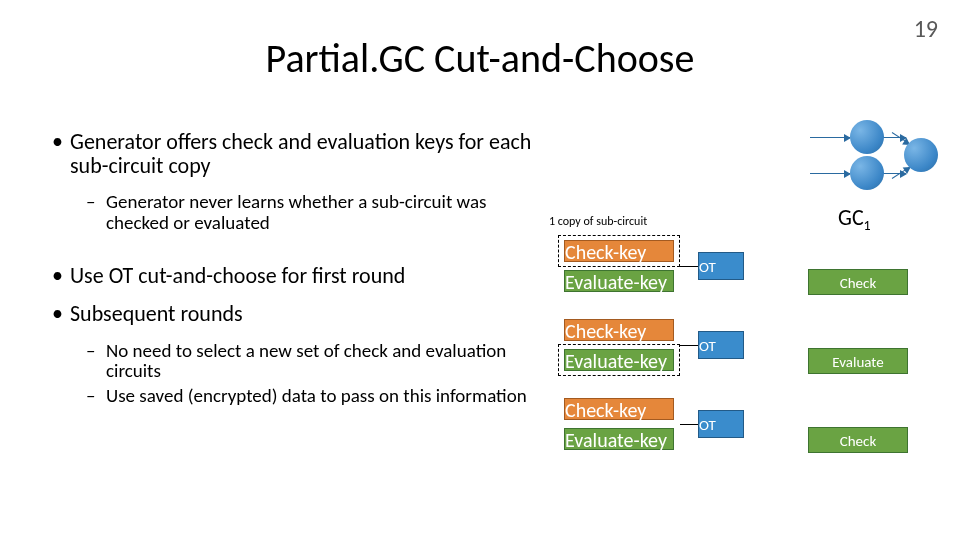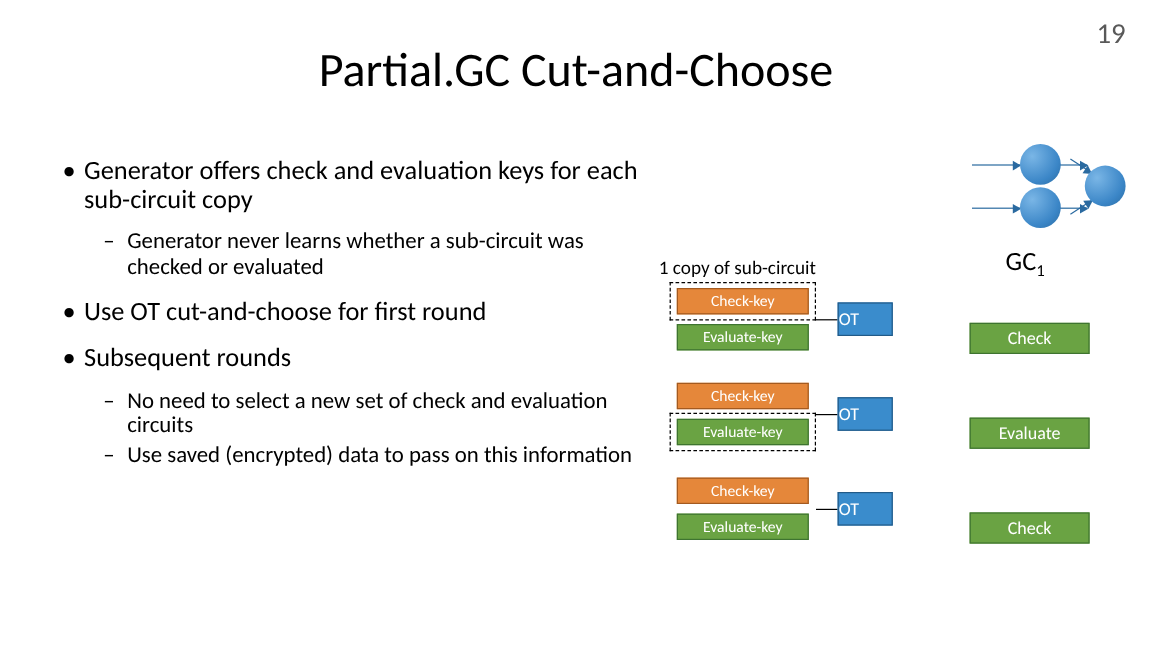--- a/index.html
+++ b/index.html
@@ -106,31 +106,31 @@
 }
 .sub{
   font-size:14px;
   vertical-align:sub;
 }
 
 .onecopy{
   position:absolute;
   top:94px;
   left:9px;
-  font-size:16px;
+  font-size:12px;
   text-align:center;
 }
 
 .keybox{
   position:absolute;
   width:110px;
   height:22px;
   line-height:22px;
-  text-align:center;
-  font-size:13px;
+  text-align:left;
+  font-size:20px;
   color:#fff;
   border:1.5px solid #3e7430;
   box-sizing:border-box;
 }
 .check-key{ background:#e5873a; border-color:#a35a20; }
 .eval-key{  background:#6aa343; border-color:#3e7430; }
 .otbox{
   position:absolute;
   width:46px;
   height:28px;
@@ -169,21 +169,21 @@
 </style>
 </head>
 <body>
 
 <div class="slide-number">19</div>
 
 <div class="title">Partial.GC Cut-and-Choose</div>
 
 <div class="content">
   <div class="bullet1">Generator offers check and evaluation keys for each sub-circuit copy</div>
-  <div class="dash" style="margin-bottom:14px;">Generator never learns whether a sub-circuit was checked or evaluated</div>
+  <div class="dash" style="margin-bottom:30px;">Generator never learns whether a sub-circuit was checked or evaluated</div>
   <div class="bullet1">Use OT cut-and-choose for first round</div>
   <div class="bullet1">Subsequent rounds</div>
   <div class="dash">No need to select a new set of check and evaluation circuits</div>
   <div class="dash">Use saved (encrypted) data to pass on this information</div>
 </div>
 
 <div class="diagram">
 
   <div class="mini-graph">
     <div class="arr-h" style="top:17px;left:10px;width:40px;"></div>

